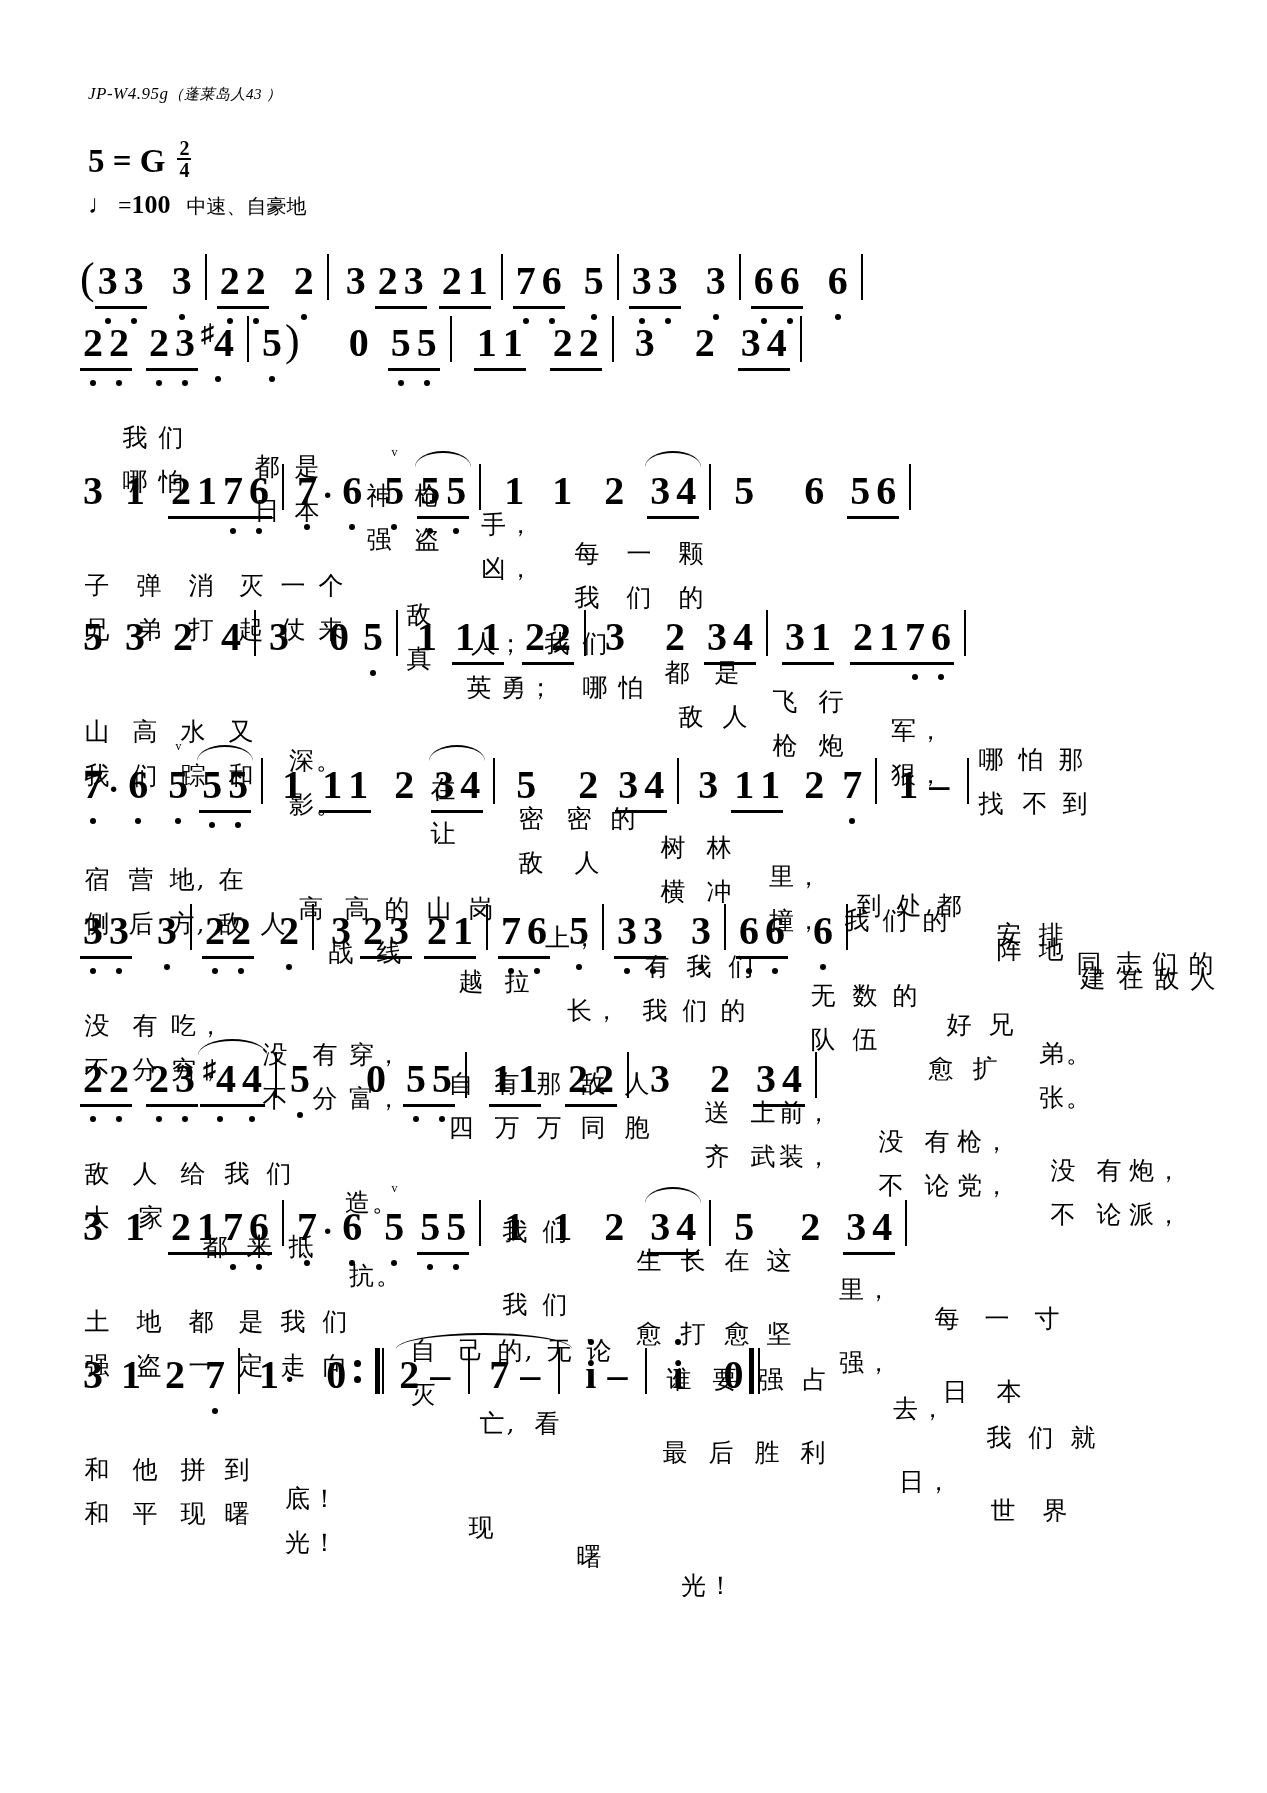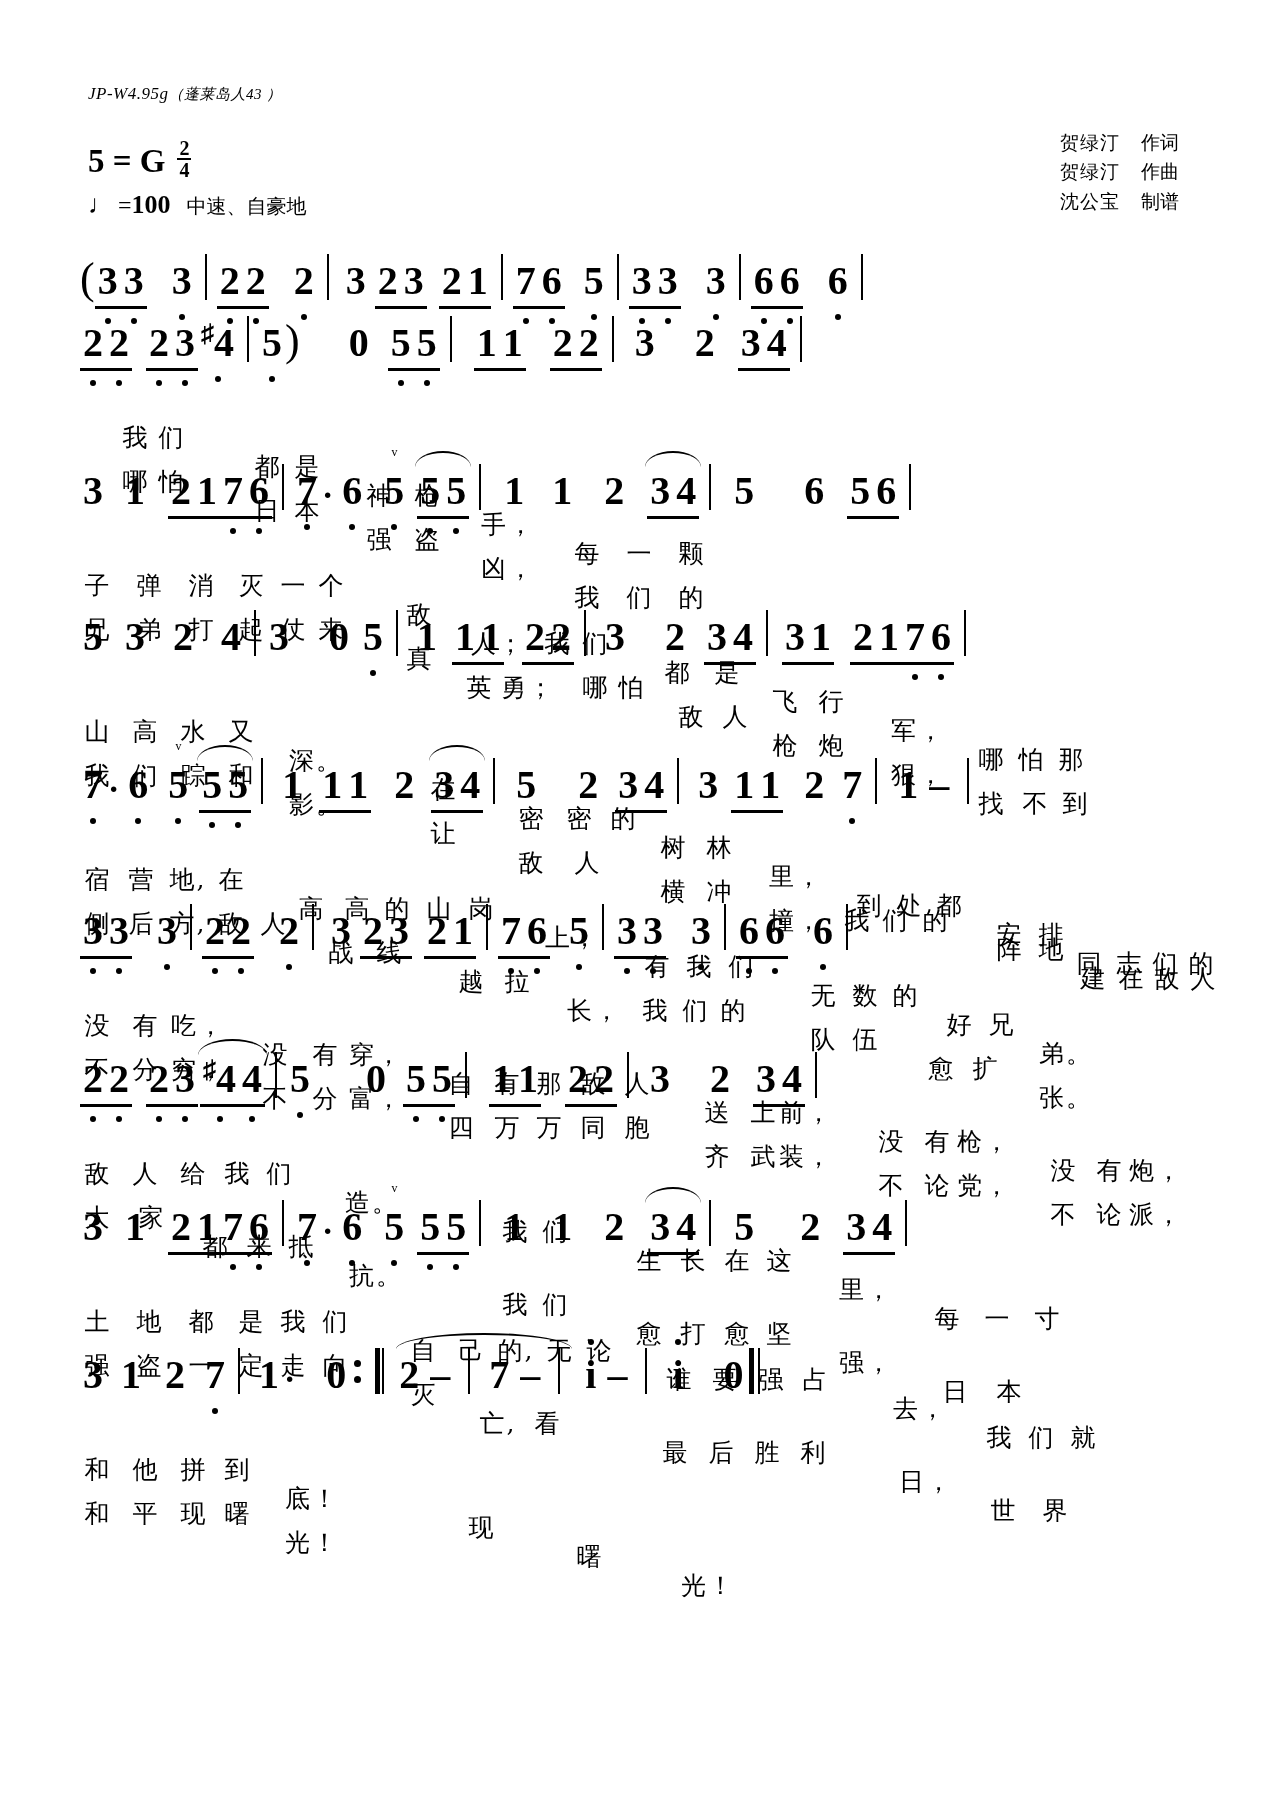--- a/index.html
+++ b/index.html
@@ -121,31 +121,20 @@
 </head>
 <body>
 
 <div class="page">
 
   <div class="doc-code">
     <span>JP-W4.95g</span><span class="paren">（蓬莱岛人43 ）</span>
   </div>
 
 
-  <div class="credits">
-    <div>
-      <span class="n">贺绿汀</span><span class="r">作词</span>
-    </div>
-    <div>
-      <span class="n">贺绿汀</span><span class="r">作曲</span>
-    </div>
-    <div>
-      <span class="n">沈公宝</span><span class="r">制谱</span>
-    </div>
-  </div>
 
   <div class="keysig">
     <span>5 = G</span>
     <span class="meter">
       <span class="num">2</span>
       <span class="den">4</span>
     </span>
   </div>
 
   <div class="tempo">

